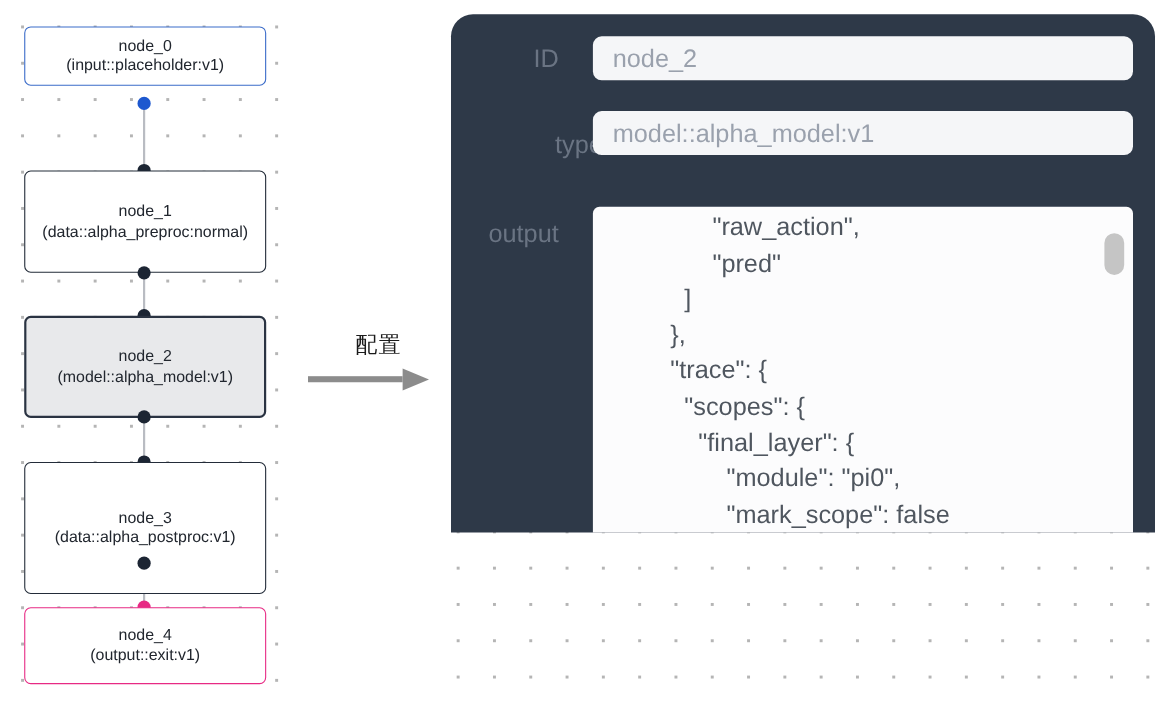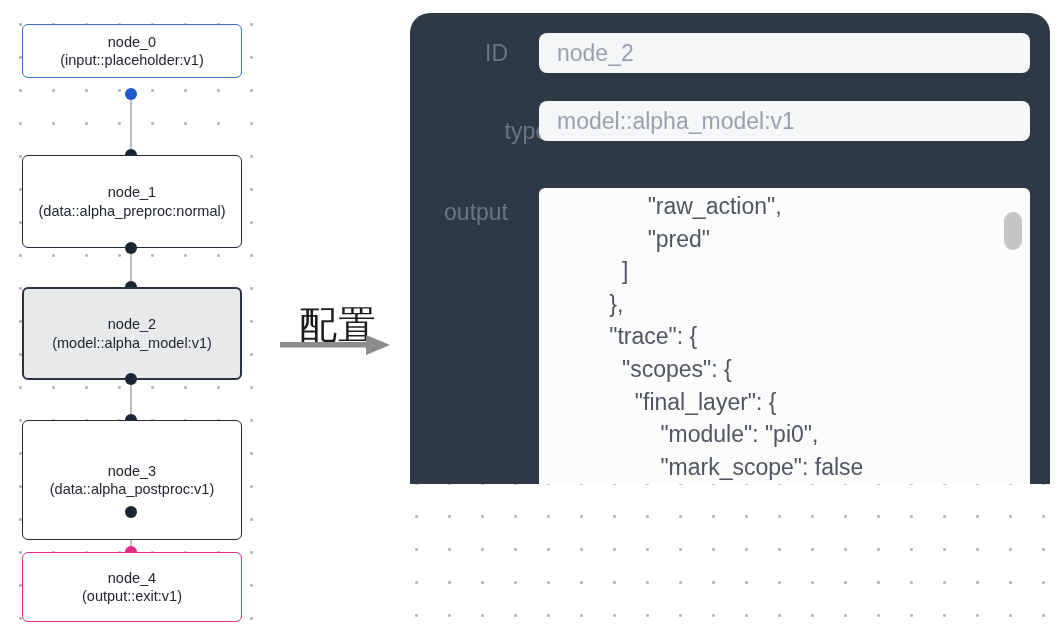--- a/index.html
+++ b/index.html
@@ -25,21 +25,21 @@
   .node--input    { border-color:#3b6cc9; }
   .node--selected { background:#e8e9eb; border:2px solid #2a3342; }
   .node--output   { border-color:#e72a84;justify-content:center; }
   .port { position:absolute; left:125px; width:12px; height:12px; border-radius:50%;
           background:#1c2533; }
   .port--blue { background:#1d58cf; }
   .port--pink { background:#e72a84; }
 
   
   .annot-label { position:absolute; left:299px; top:300px; width:90px;
-                 font-size:38px; color:#1b1b1b; letter-spacing:1px; }
+                 font-size:20px; color:#1b1b1b; letter-spacing:1px;text-align:center; }
   .annot-arrow { position:absolute; left:280px; top:331px; width:110px; height:28px; }
 
   
   .panel { position:absolute; left:410px; top:13px; width:640px; height:471px;
            background:#2e3948; border-radius:20px 20px 0 0; overflow:hidden; }
   .field-label { position:absolute; left:0; width:98px; text-align:right;
                  color:#6a7483; font-size:23px; }
   .lbl-id     { top:20px;  height:40px; line-height:40px; }
   .lbl-type   { top:98px;  height:40px; line-height:40px;margin-left:40px; }
   .lbl-config { top:184px; height:30px; line-height:30px; }

